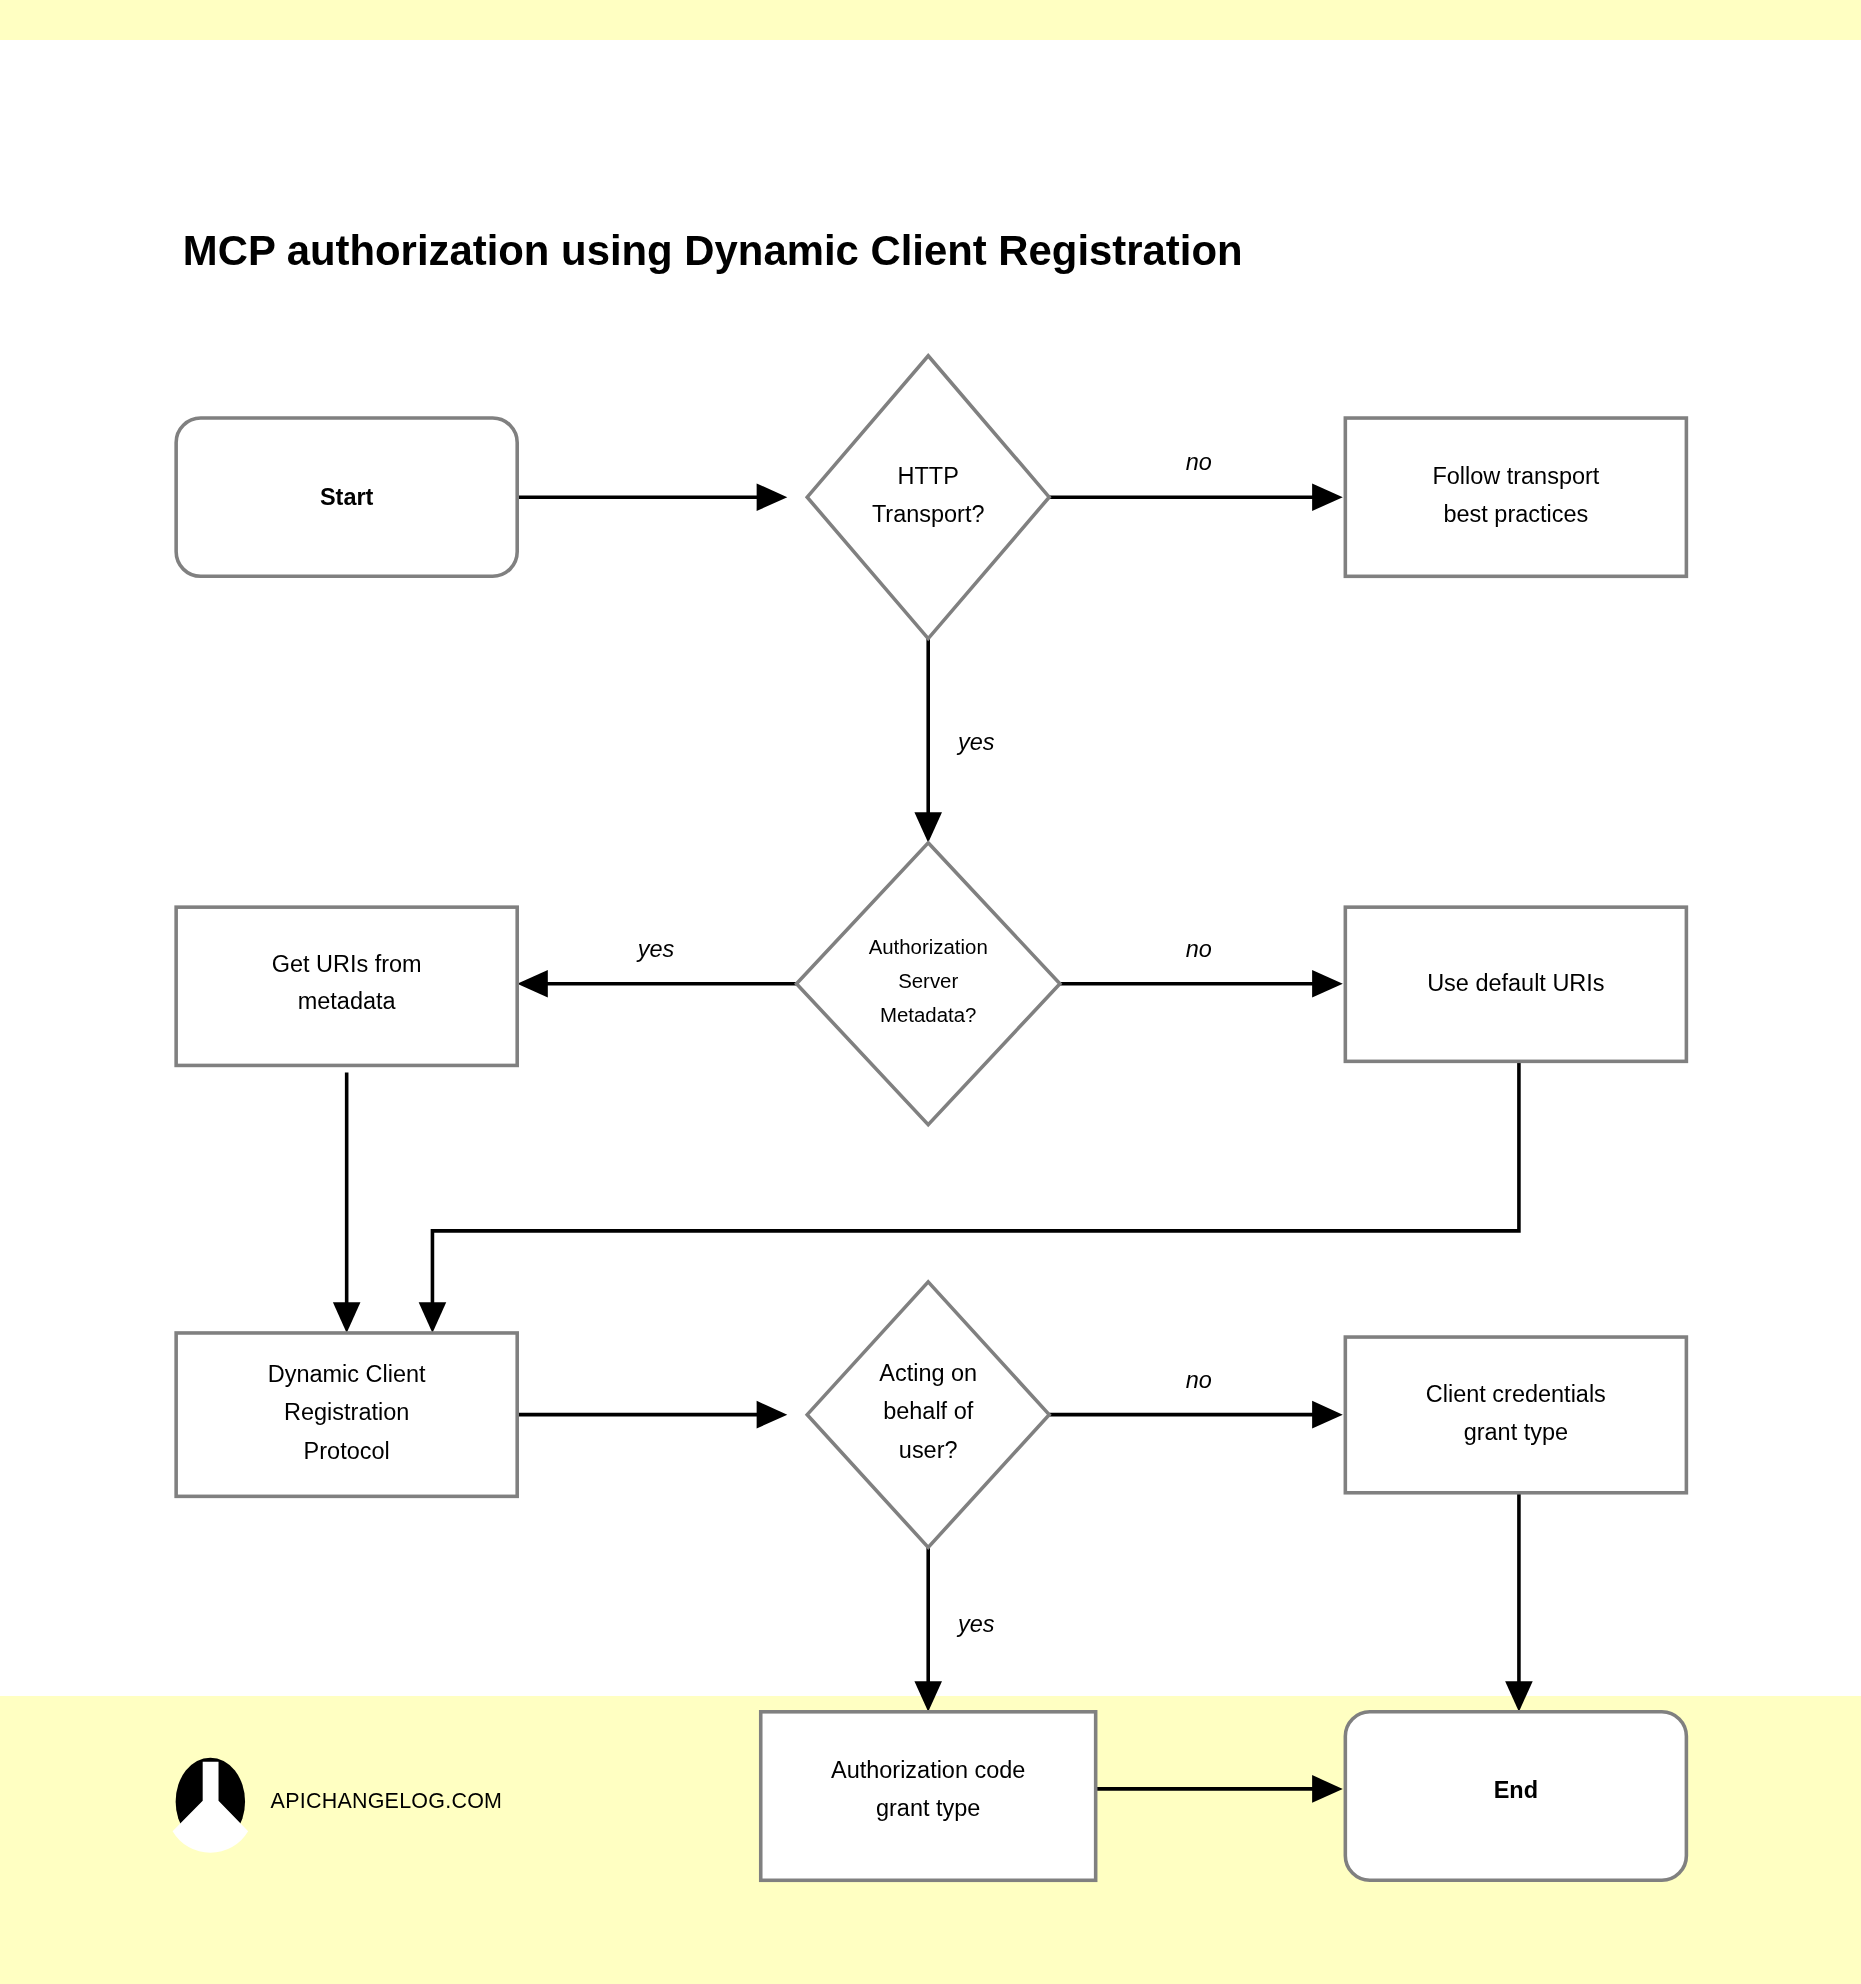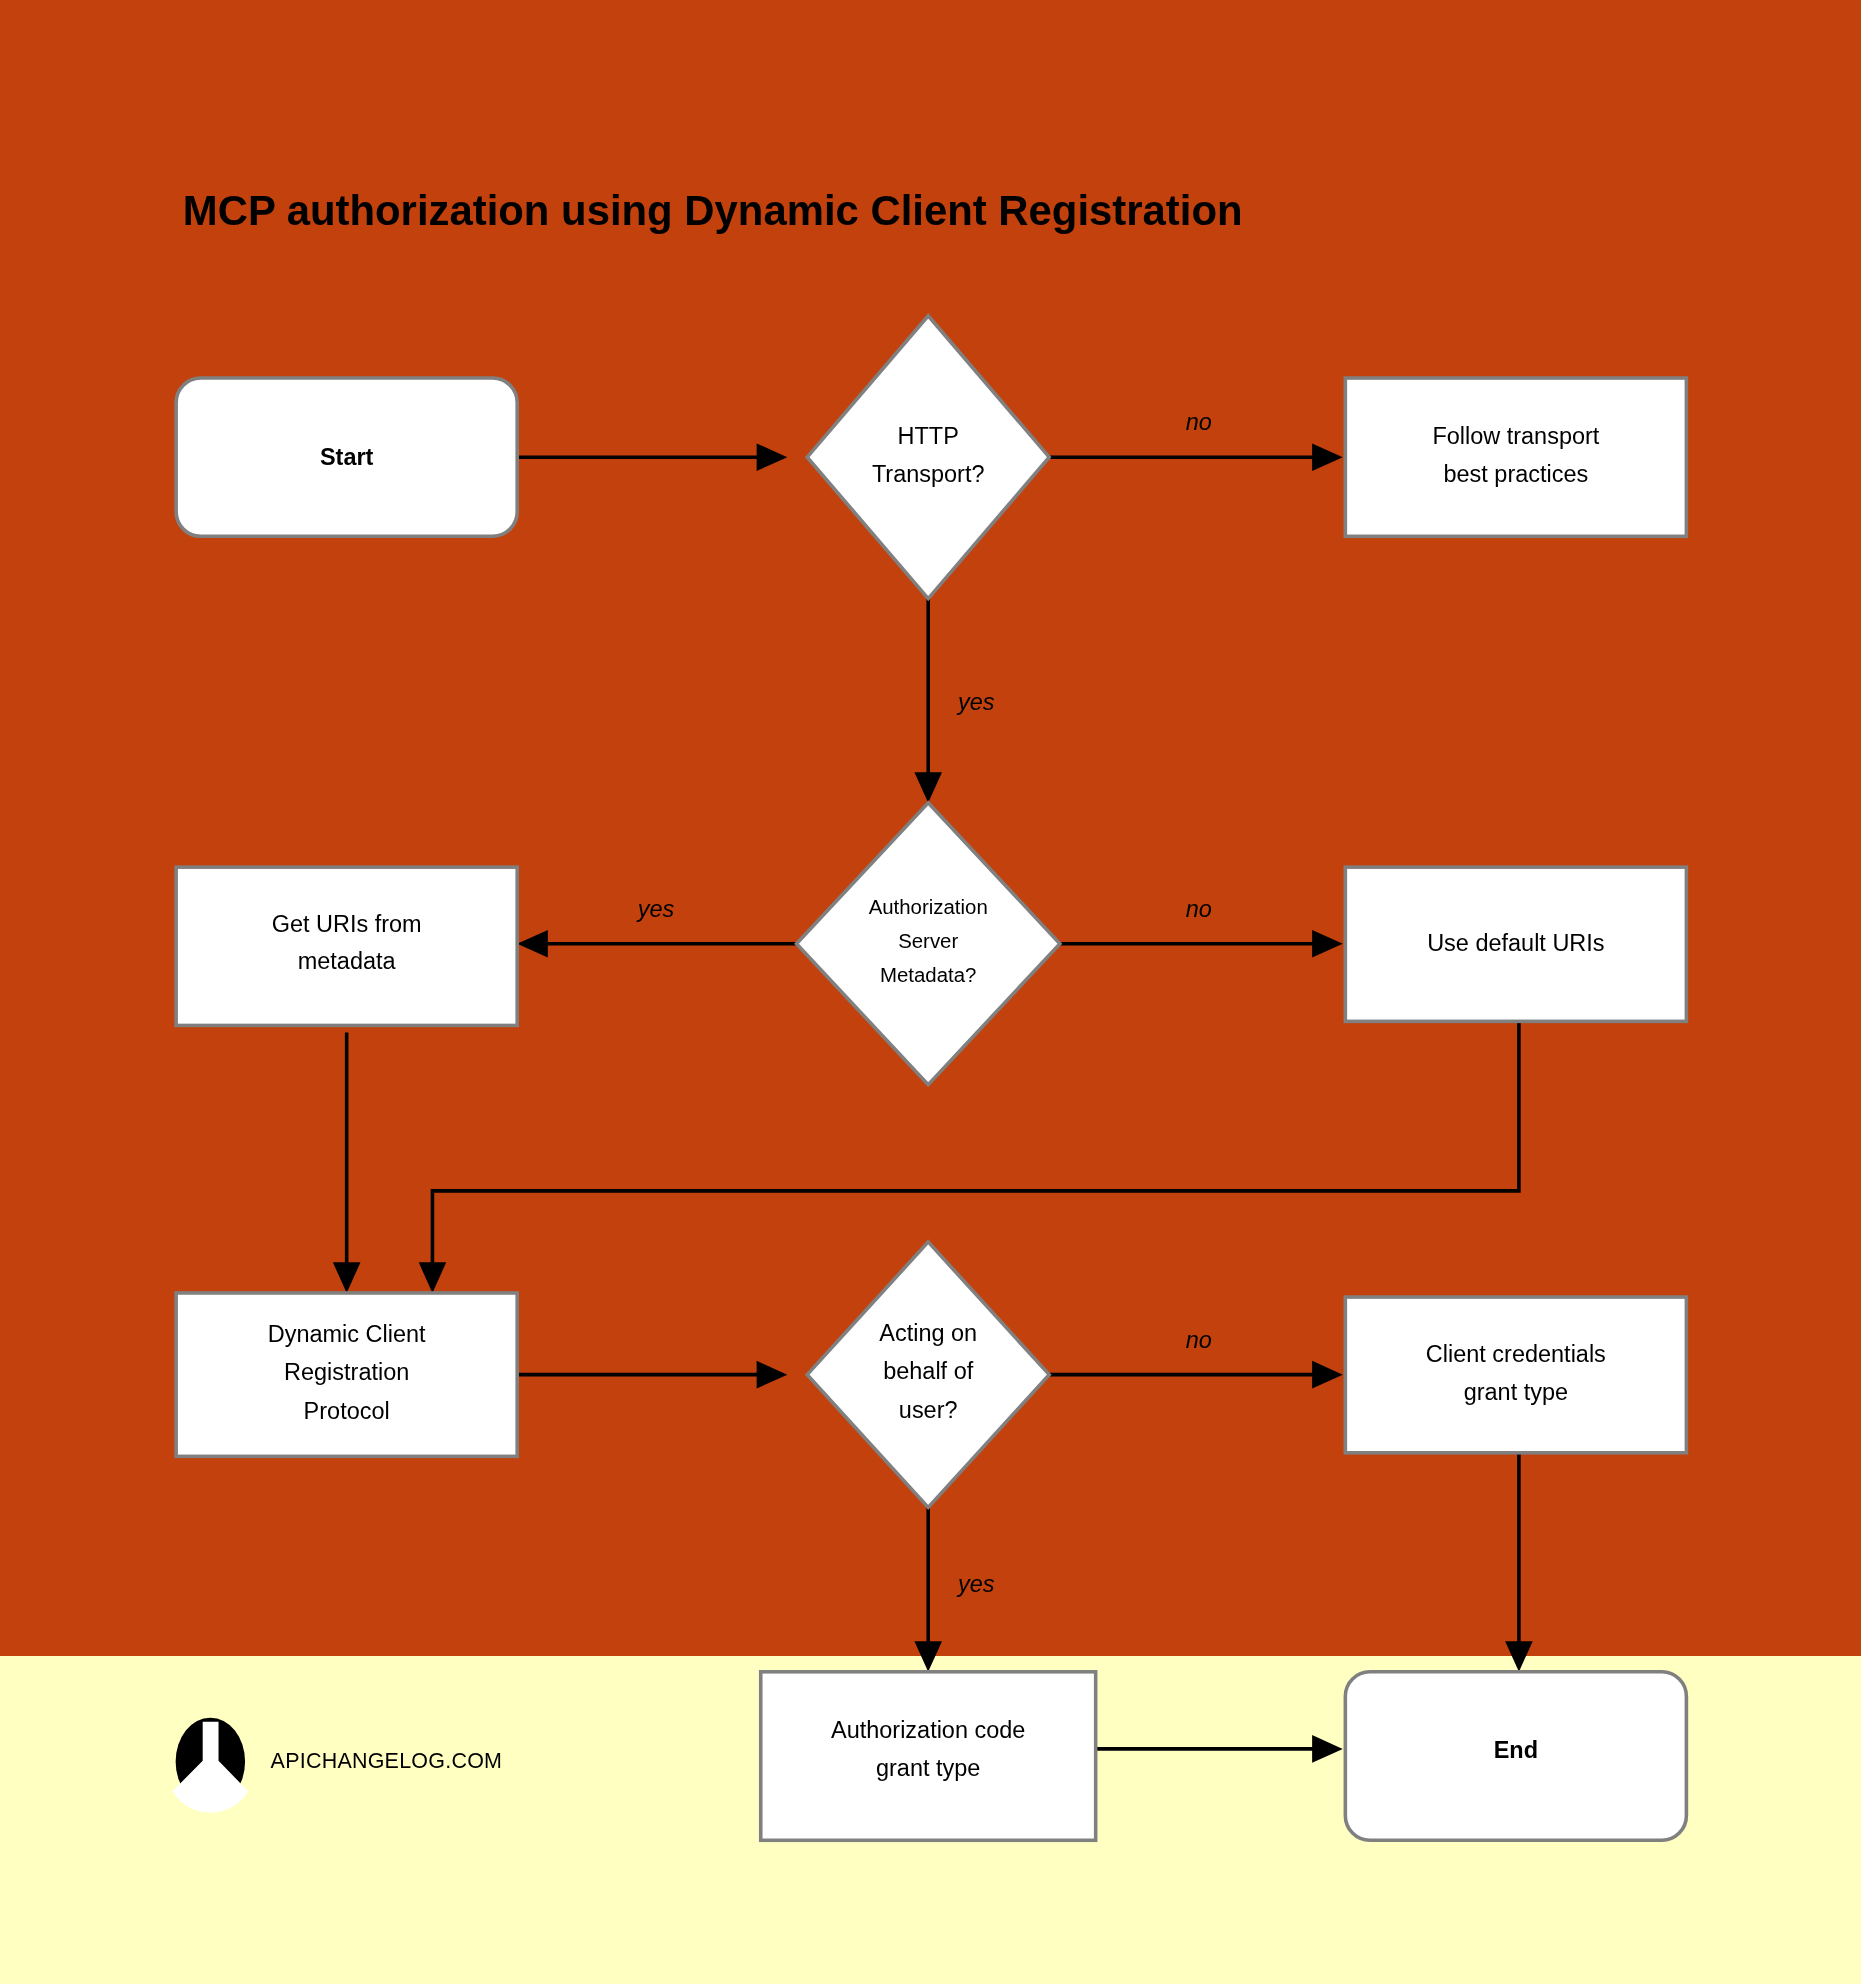--- a/index.html
+++ b/index.html
@@ -10,21 +10,22 @@
   body {
     width: 1861px;
     height: 1985px;
     overflow: hidden;
     font-family: "Liberation Sans", sans-serif;
   }
   #canvas {
     position: relative;
     width: 1861px;
     height: 1656px;
-    background: #c2410c;
+    background: #ffffff;
+    margin-top: 40px;
   }
   svg#flow {
     position: absolute;
     top: 0;
     left: 0;
     width: 1861px;
     height: 1985px;
   }
   .node-shape {
     fill: #ffffff;

